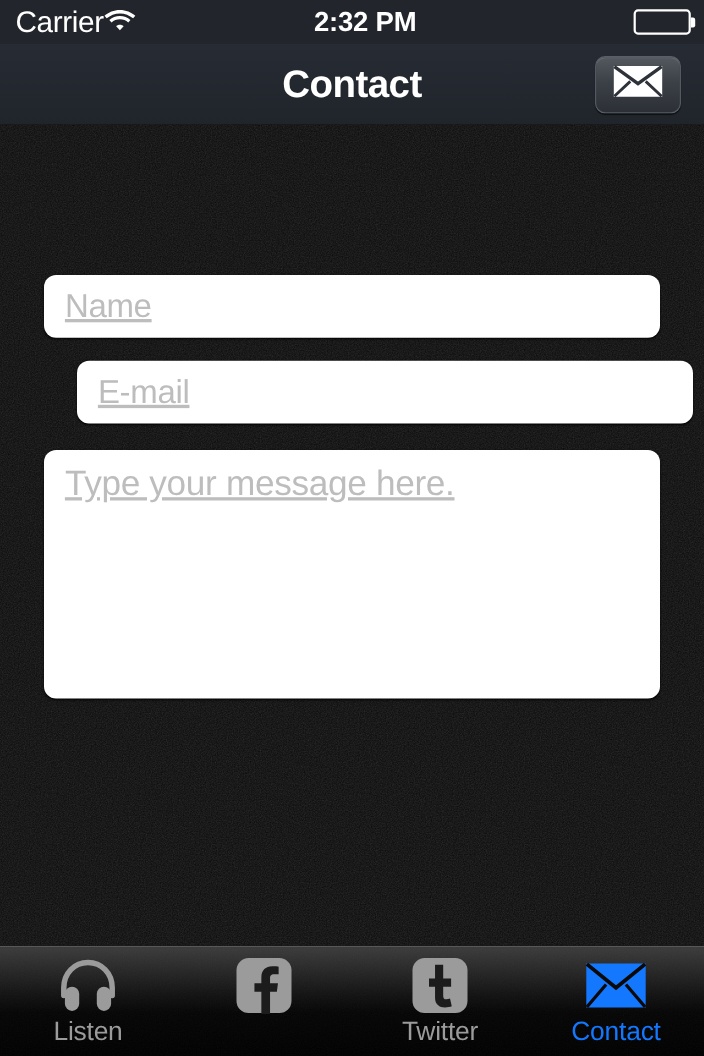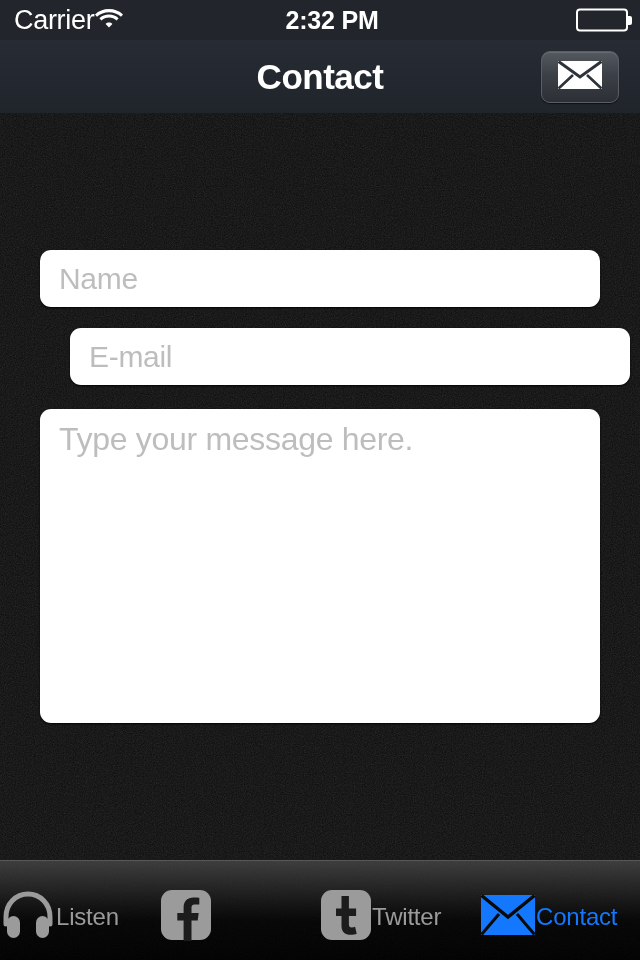--- a/index.html
+++ b/index.html
@@ -129,50 +129,51 @@
   .field {
     position:absolute;
     left:40px; width:560px;
     background:#ffffff;
     border-radius:11px;
     box-shadow:0 1px 2px rgba(0,0,0,.9);
     cursor:text;
   }
   .field-name  { top:137px; height:57px; }
   .field-email { top:215px; height:57px;margin-left:30px; }
-  .field-msg   { top:296px; height:314px; }
+  .field-msg   { top:296px; height:226px; }
 
   .field-text {
     position:absolute;
     left:19px;
     color:#bdbdbd;
     font-size:30px;
     letter-spacing:-0.3px;
     white-space:nowrap;
+    text-decoration:underline;
   }
   .field-name .field-text,
   .field-email .field-text {
     top:50%; transform:translateY(-50%);
   }
   .field-msg .field-text { top:12px; font-size:32px; }
 
   
   .tabbar {
     position:absolute;
     bottom:0; left:0;
     width:640px; height:100px;
     background:linear-gradient(180deg,#3b3b3b 0%, #2a2a2a 18%, #111111 45%, #050505 60%, #000000 100%);
     border-top:1px solid #585858;
     display:flex;
     z-index:5;
   }
   .tab {
     flex:1 1 0;
     display:flex;
-    flex-direction:row;
+    flex-direction:column;
     align-items:center;
     justify-content:flex-start;
     padding-top:9px;
     cursor:pointer;
     position:relative;
     z-index:2;
   }
   .tab-icon {
     height:52px;
     display:flex; align-items:center; justify-content:center;

